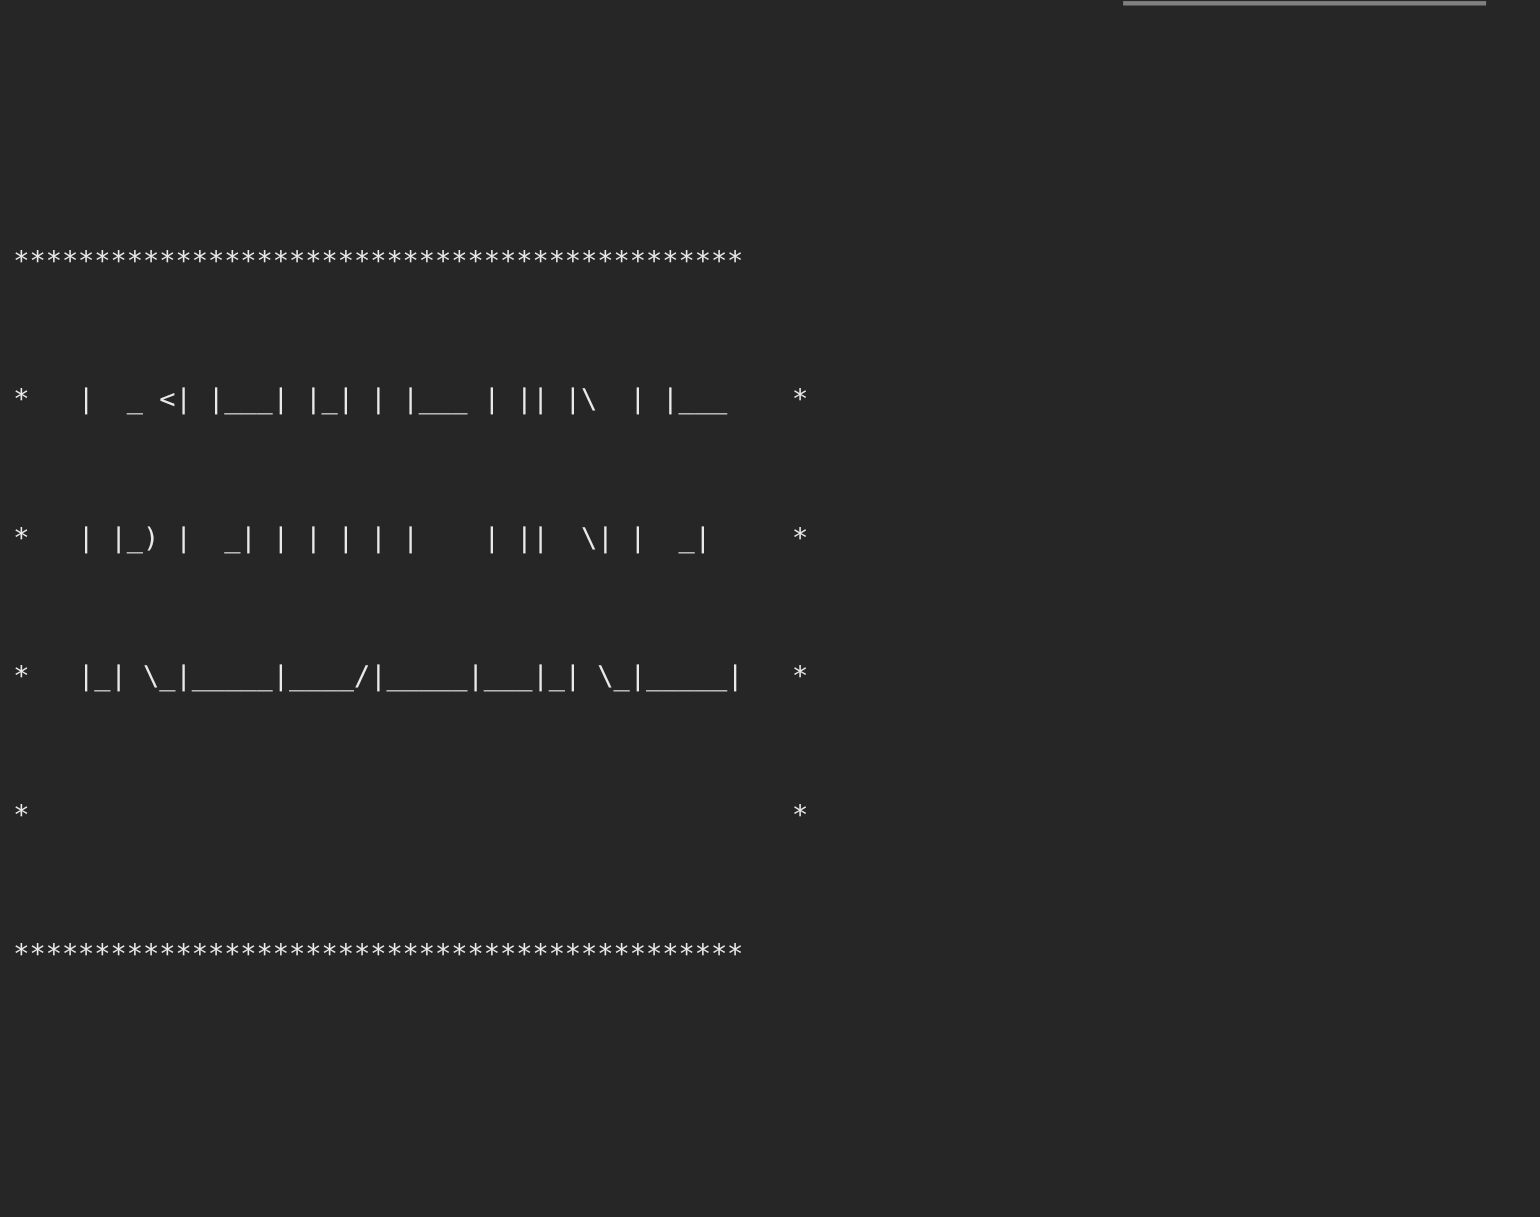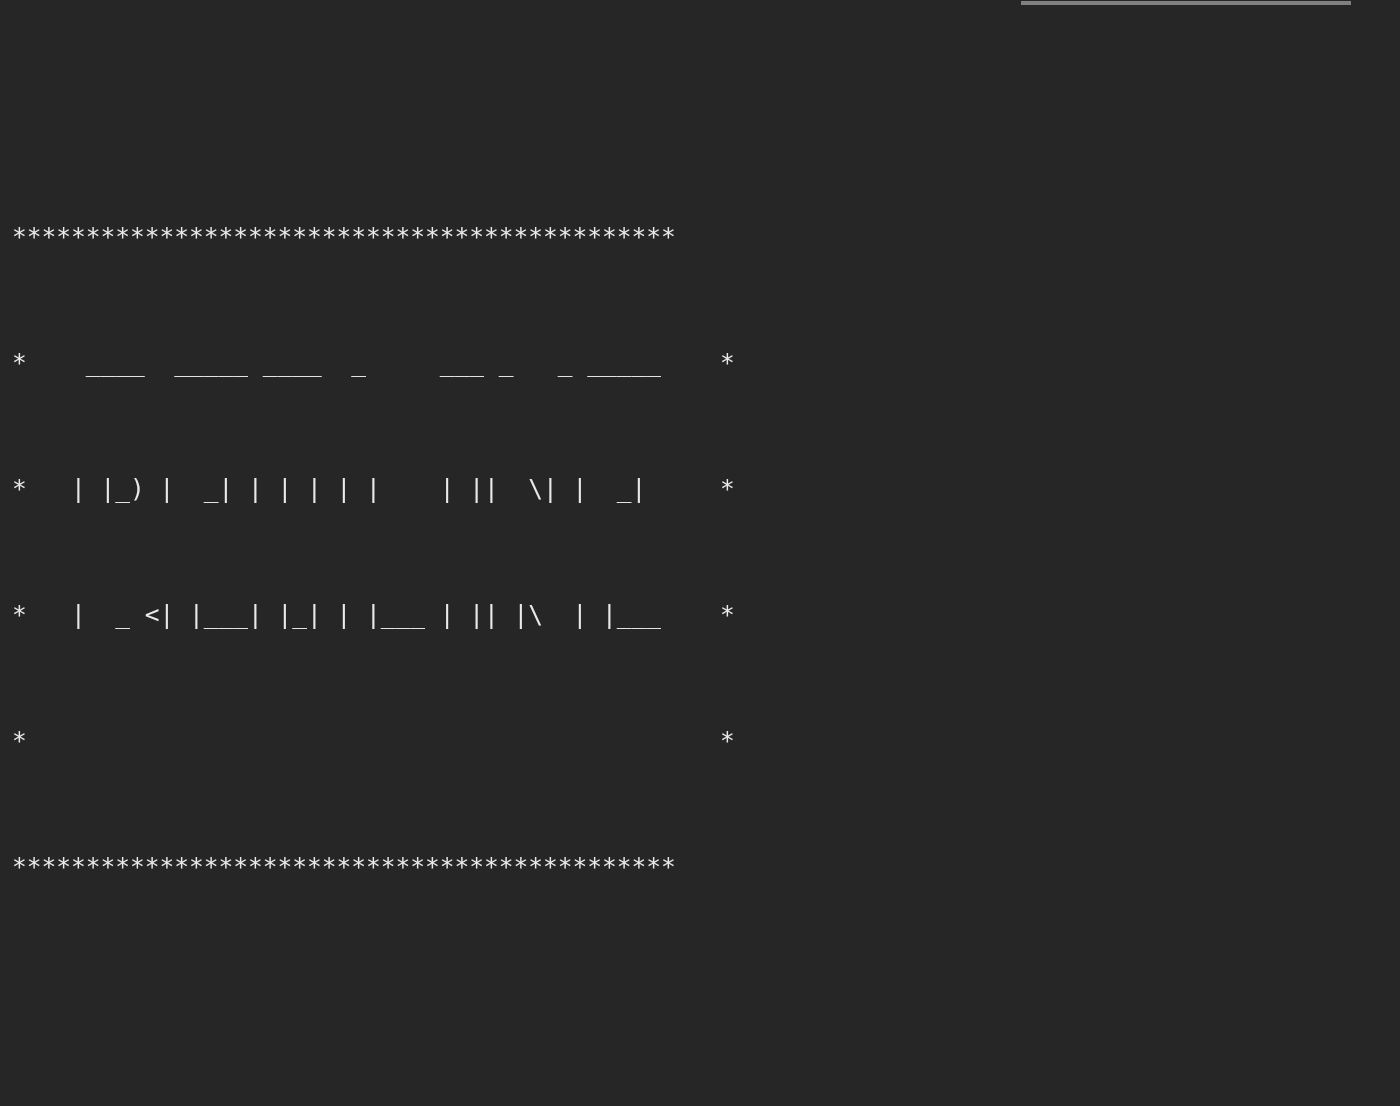--- a/index.html
+++ b/index.html
@@ -63,23 +63,23 @@
 <body>
 
 <div id="scrollbar-track">
   <div id="scrollbar-thumb"></div>
 </div>
 
 <div id="console">
 
   <div class="banner">
     <div class="line">*********************************************</div>
-    <div class="line">*    ____  _____ ____  _     ___ _   _ _____    *</div>
+    <div class="line">*   |  _ &lt;| |___| |_| | |___ | || |\  | |___    *</div>
     <div class="line">*   | |_) |  _| | | | | |    | ||  \| |  _|     *</div>
-    <div class="line">*   |  _ &lt;| |___| |_| | |___ | || |\  | |___    *</div>
+    <div class="line">*   |_| \_|_____|____/|_____|___|_| \_|_____|   *</div>
     <div class="line">*                                               *</div>
     <div class="line">*********************************************</div>
   </div>
 
   
 
   
 
   
 

